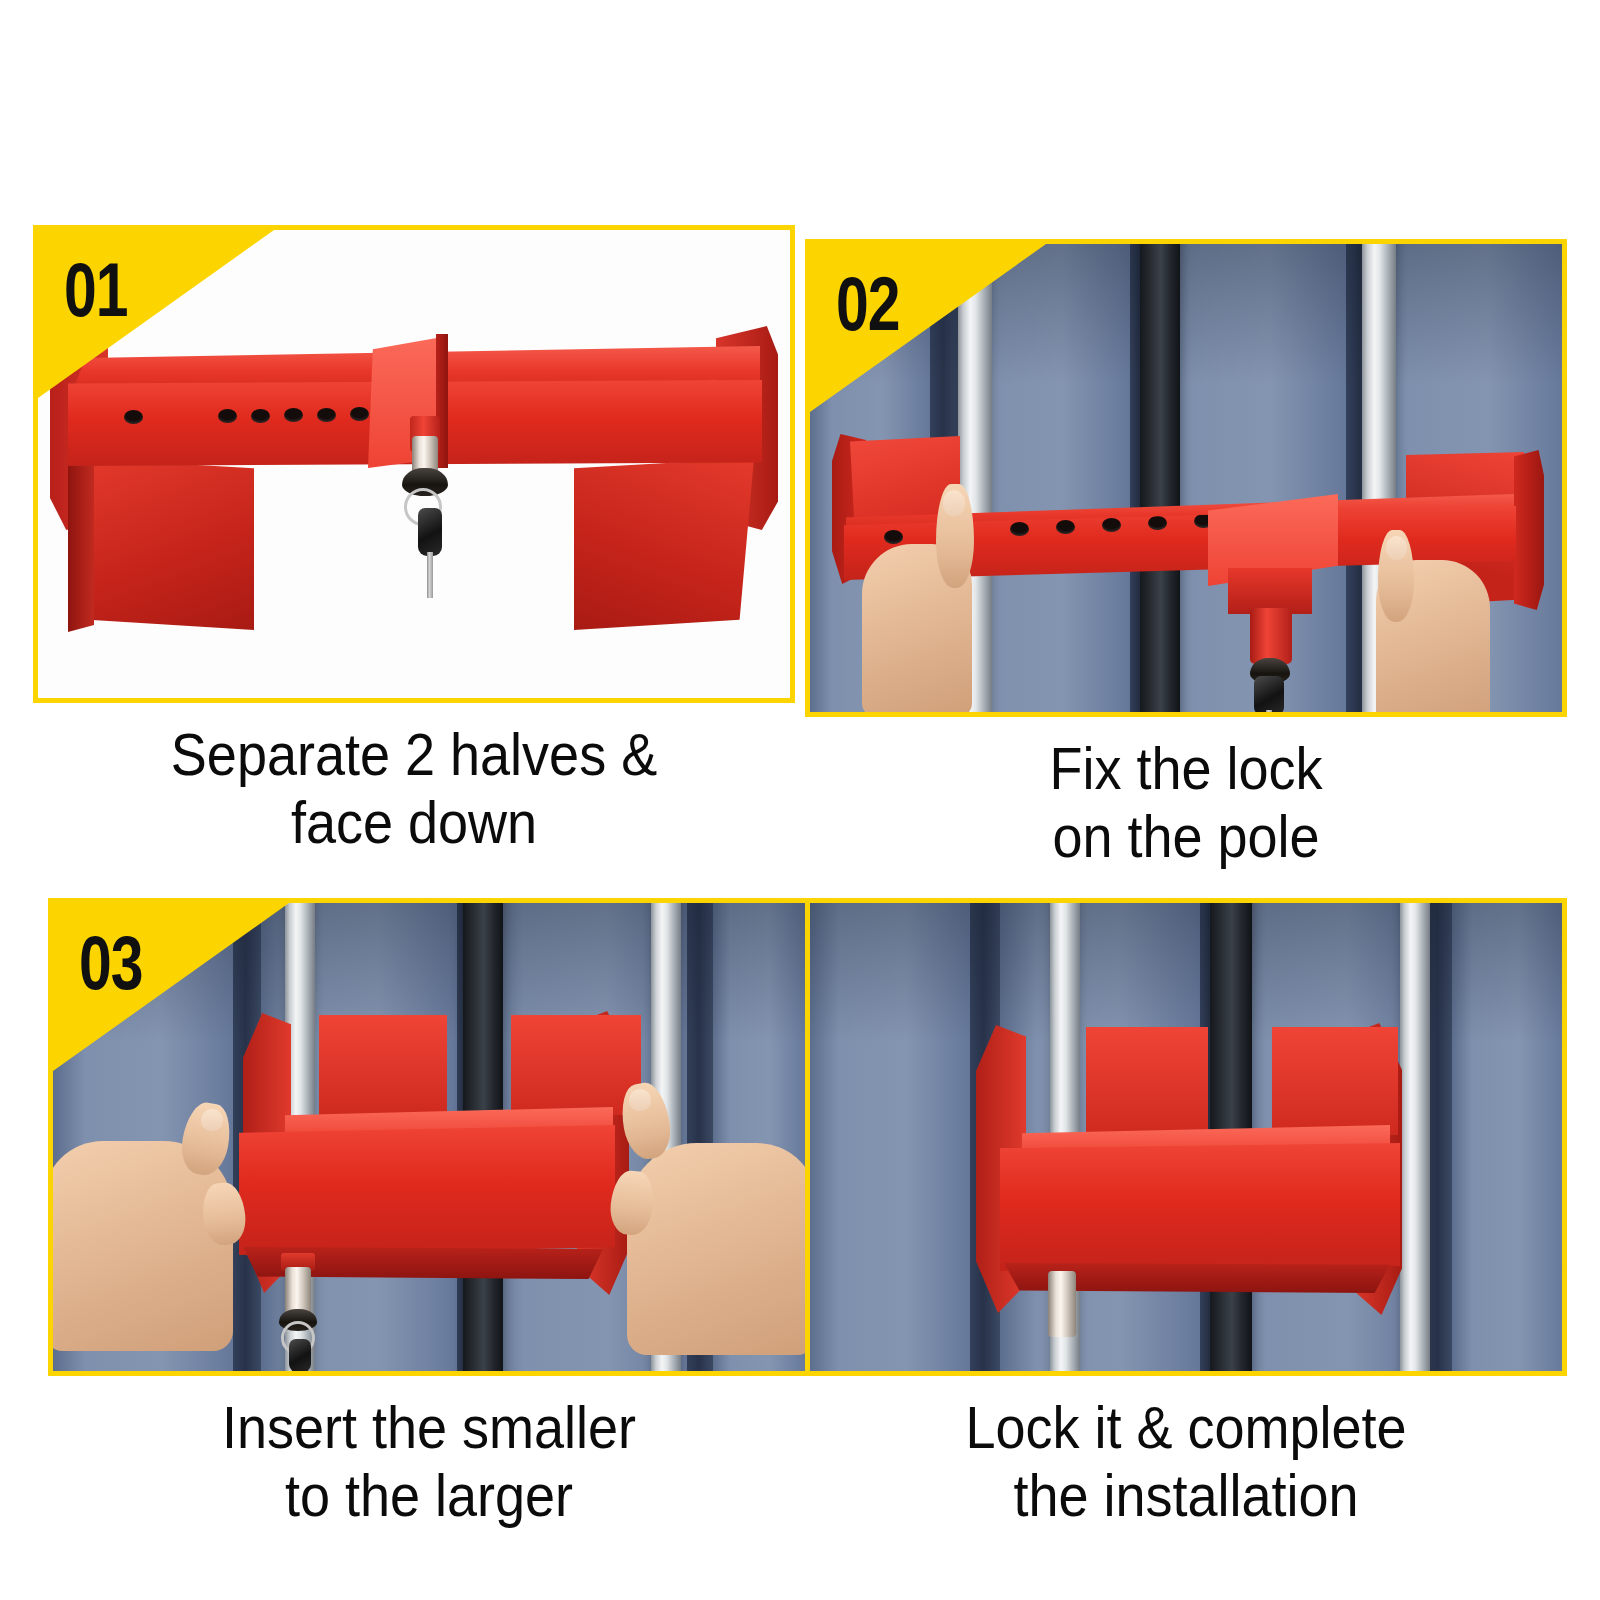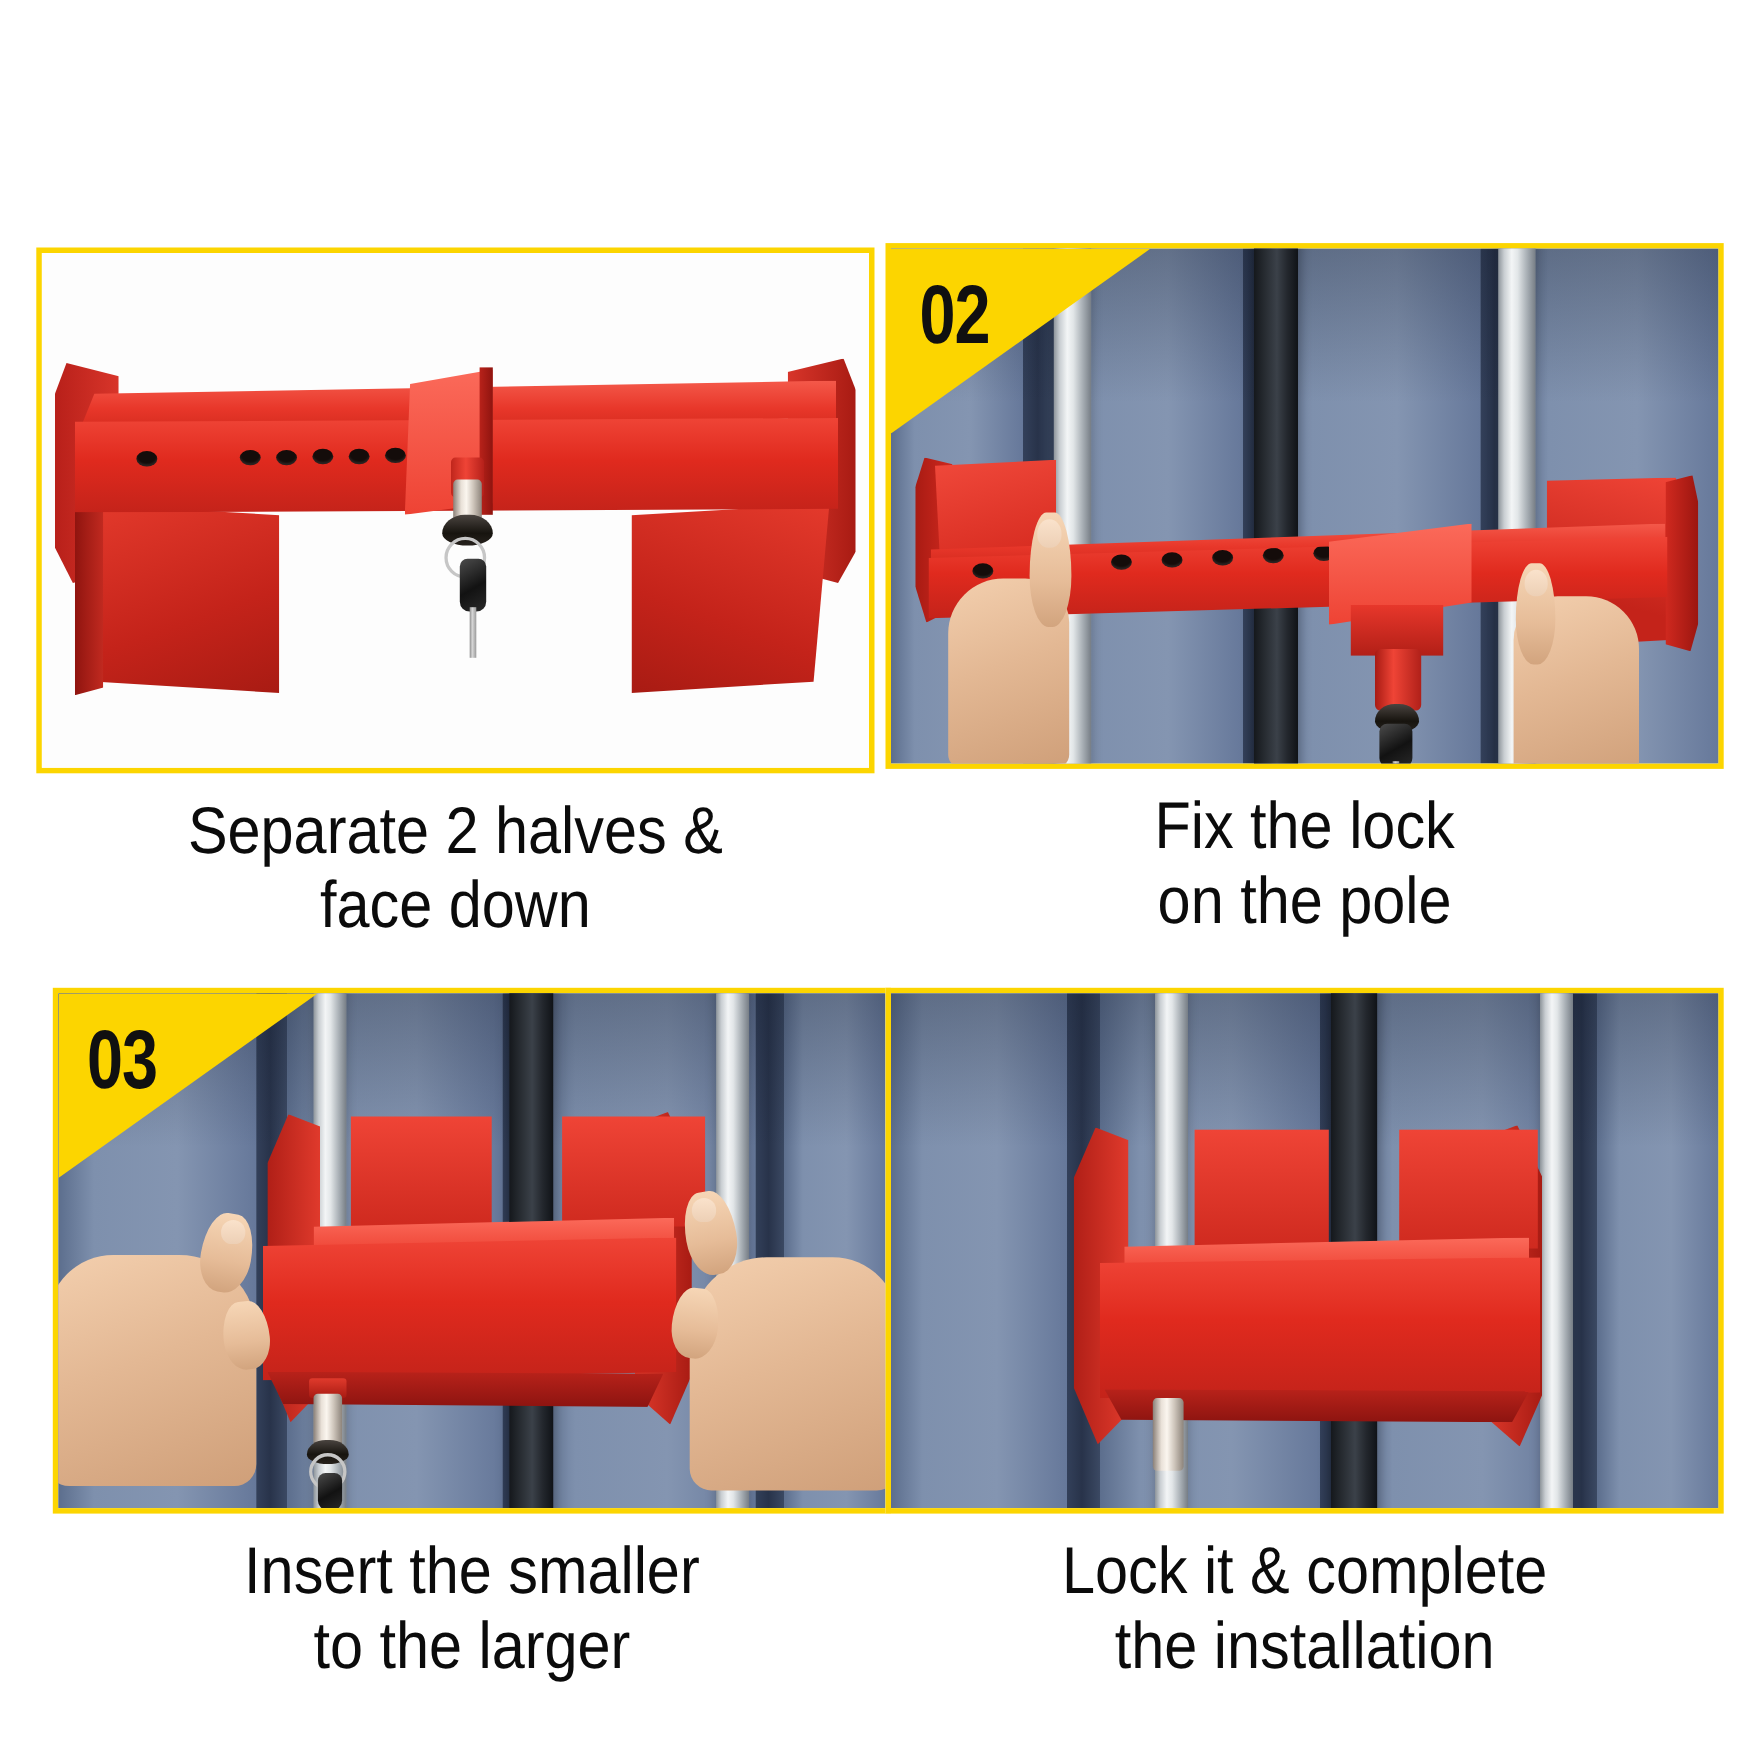--- a/index.html
+++ b/index.html
@@ -29,21 +29,21 @@
     transform-origin:center center;
     white-space:nowrap;
   }
 
   
   .grid{
     position:absolute;left:0;top:198px;width:1600px;height:1402px;
   }
   .step{position:absolute;width:762px;}
   .step-1{left:33px;top:27px;}
-  .step-2{left:805px;top:23px;}
+  .step-2{left:805px;top:41px;}
   .step-3{left:33px;top:700px;margin-left:15px;}
   .step-4{left:805px;top:700px;}
 
   .photo{
     position:relative;width:752px;height:468px;
     border:5px solid #fcd500;
     background:#ffffff;
     overflow:hidden;
     box-sizing:content-box;
   }
@@ -178,20 +178,24 @@
             <div class="lock-body" style="left:372px;top:186px;width:30px;height:36px;
                         background:linear-gradient(90deg,#c0261c,#ef4436 45%,#b5201a);"></div>
             <div class="lock-barrel" style="left:374px;top:206px;width:26px;height:38px;"></div>
             <div class="lock-cap" style="left:364px;top:238px;width:46px;height:28px;"></div>
             <div class="keyring" style="left:366px;top:258px;width:32px;height:32px;"></div>
             <div class="key-head" style="left:380px;top:278px;width:24px;height:48px;"></div>
             <div class="key-blade" style="left:389px;top:322px;width:6px;height:46px;"></div>
           </div>
         </div>
 
+        <div class="corner">
+          <div class="tri"></div>
+          <div class="num">01</div>
+        </div>
       </div>
 
       <div class="caption">
         <span class="l">Separate 2 halves &amp;</span>
         <span class="l">face down</span>
       </div>
     </div>
 
     <div class="step step-2">
       <div class="photo">

